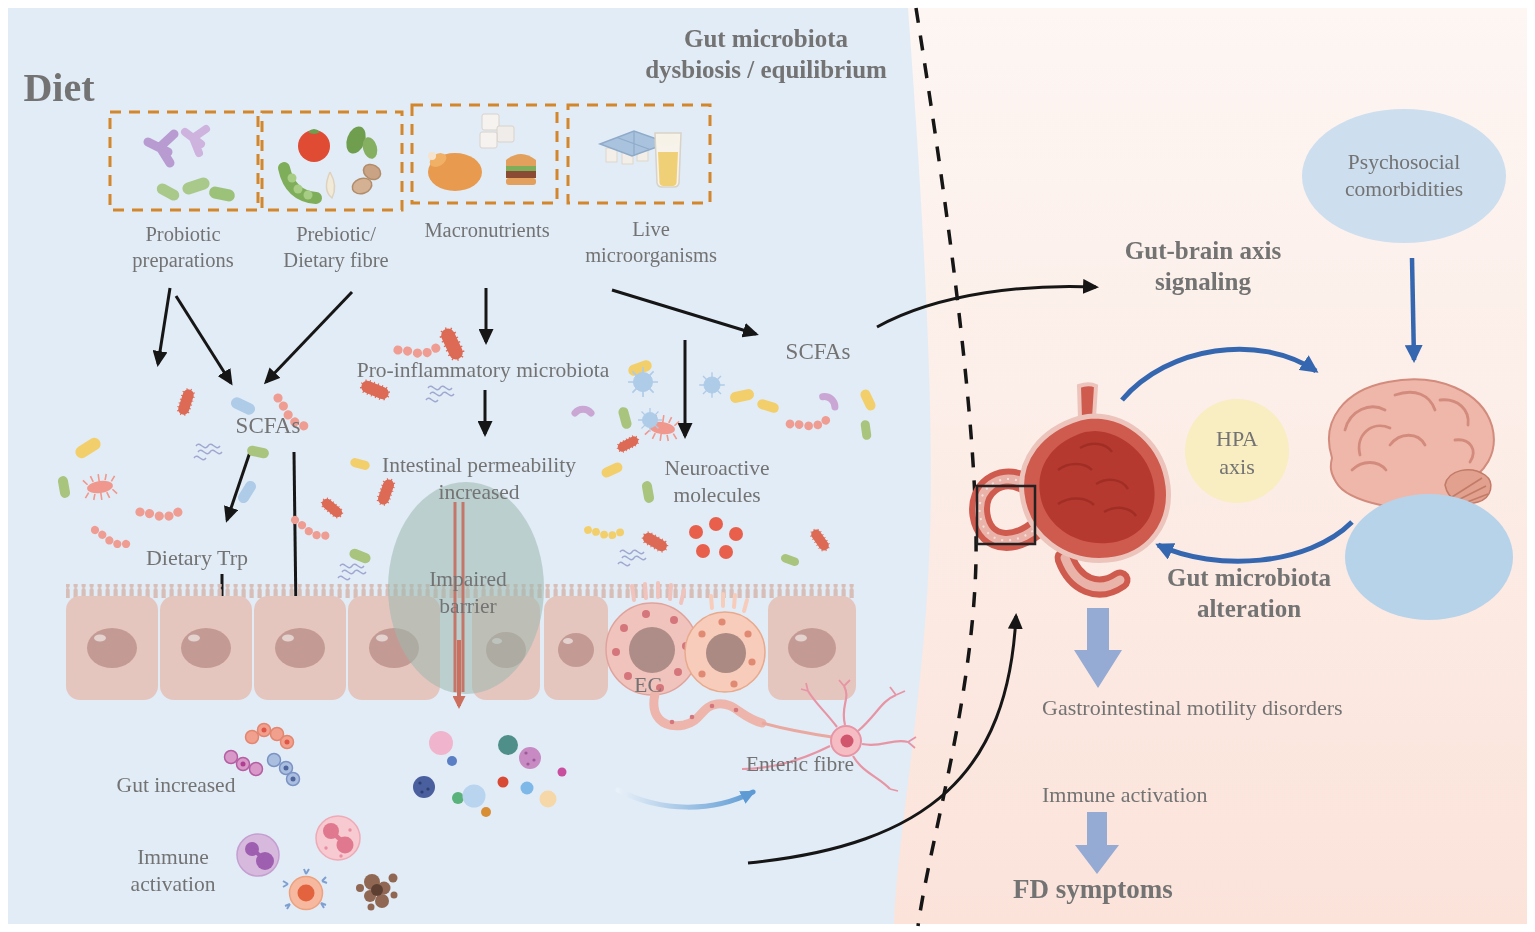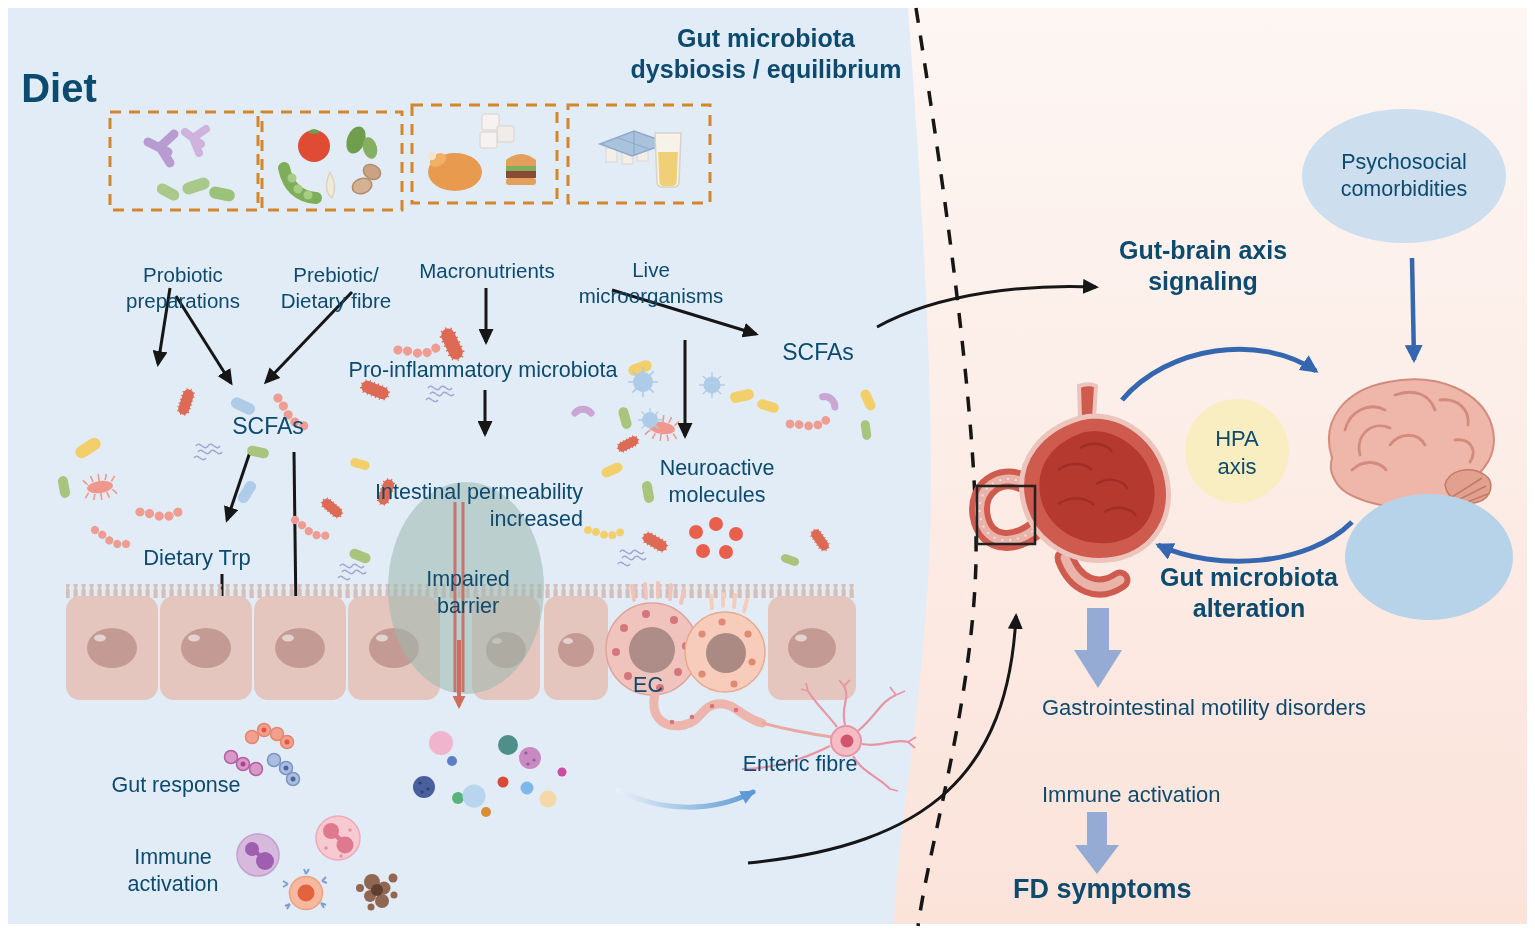--- a/index.html
+++ b/index.html
@@ -1,24 +1,24 @@
 <!DOCTYPE html>
 <html><head>
 <meta charset="utf-8">
 <style>
   html,body{margin:0;padding:0;background:#ffffff;}
   .canvas{position:relative;width:1535px;height:932px;background:#ffffff;overflow:hidden;
           font-family:"Liberation Sans", sans-serif;}
   svg.scene{position:absolute;left:0;top:0;}
   .lbl{position:absolute;transform:translate(-50%,-50%);white-space:pre-line;text-align:center;
-       color:#0c4a6e;line-height:1.25;font-family:Liberation Sans, sans-serif;}
+       color:#737373;line-height:1.25;font-family:Liberation Serif, serif;}
   .lbl-left{transform:translate(0,-50%);text-align:right;}
   .bold{font-weight:700;}
   .f30{font-size:40px;} .f27{font-size:27px;} .f25{font-size:25px;} .f23{font-size:23px;}
-  .f22{font-size:22px;} .f21{font-size:21.5px;} .f20{font-size:20.5px;margin-top:40px;}
+  .f22{font-size:22px;} .f21{font-size:21.5px;} .f20{font-size:20.5px;}
 </style>
 </head>
 <body>
 
 <div class="canvas">
 
 <svg class="scene" width="1535" height="932" viewBox="0 0 1535 932">
   <defs>
     <linearGradient id="pinkg" x1="0" y1="0" x2="0" y2="1">
       <stop offset="0" stop-color="#fdf6f3"></stop>
@@ -431,31 +431,31 @@
 <div class="lbl f20" style="left:183px;top:248px;">Probiotic
 preparations</div>
 <div class="lbl f20" style="left:336px;top:248px;">Prebiotic/
 Dietary fibre</div>
 <div class="lbl f20" style="left:487px;top:231px;">Macronutrients</div>
 <div class="lbl f20" style="left:651px;top:243px;">Live
 microorganisms</div>
 
 <div class="lbl f23" style="left:268px;top:426px;">SCFAs</div>
 <div class="lbl f21" style="left:483px;top:370px;">Pro-inflammatory microbiota</div>
-<div class="lbl f21" style="left:479px;top:506px;text-align:right;">Intestinal permeability
+<div class="lbl f21" style="left:479px;top:479px;">Intestinal permeability
 increased</div>
 <div class="lbl f23" style="left:818px;top:352px;">SCFAs</div>
 <div class="lbl f21" style="left:717px;top:482px;">Neuroactive
 molecules</div>
 <div class="lbl f22" style="left:197px;top:558px;">Dietary Trp</div>
 <div class="lbl f21" style="left:468px;top:593px;">Impaired
 barrier</div>
 <div class="lbl f21" style="left:648px;top:685px;">EC</div>
 <div class="lbl f21" style="left:800px;top:764px;">Enteric fibre</div>
-<div class="lbl f21" style="left:176px;top:785px;">Gut response</div>
+<div class="lbl f21" style="left:176px;top:785px;">Gut increased</div>
 <div class="lbl f21" style="left:173px;top:871px;">Immune
 activation</div>
 
 <div class="lbl f21" style="left:1404px;top:176px;">Psychosocial
 comorbidities</div>
 <div class="lbl f25 bold" style="left:1203px;top:266px;">Gut-brain axis
 signaling</div>
 <div class="lbl f22" style="left:1237px;top:452px;">HPA
 axis</div>
 <div class="lbl f25 bold" style="left:1249px;top:593px;">Gut microbiota

